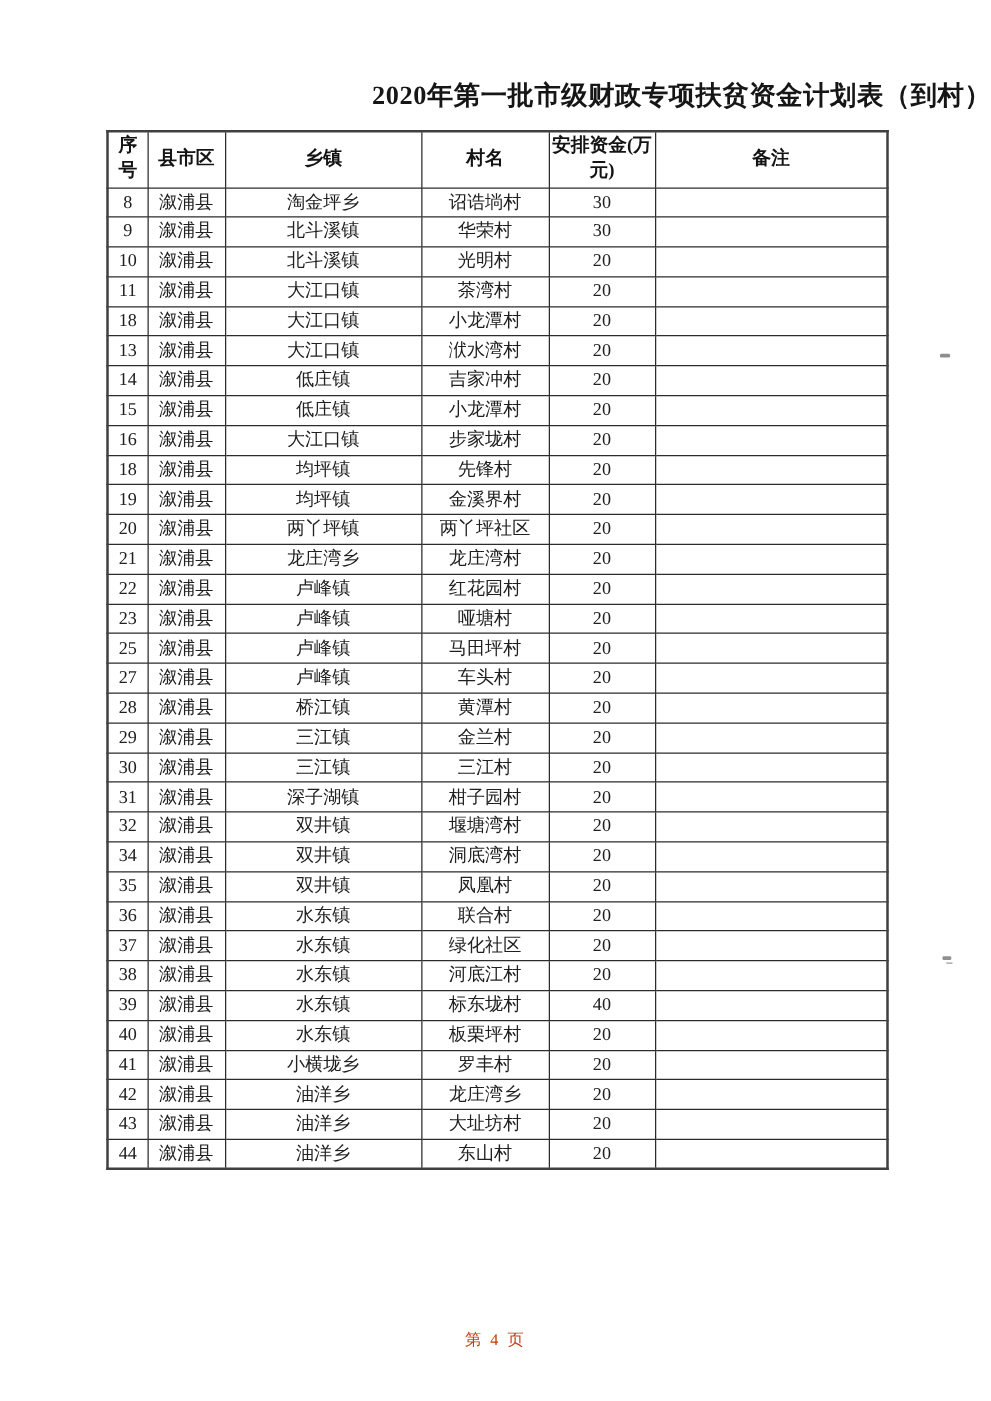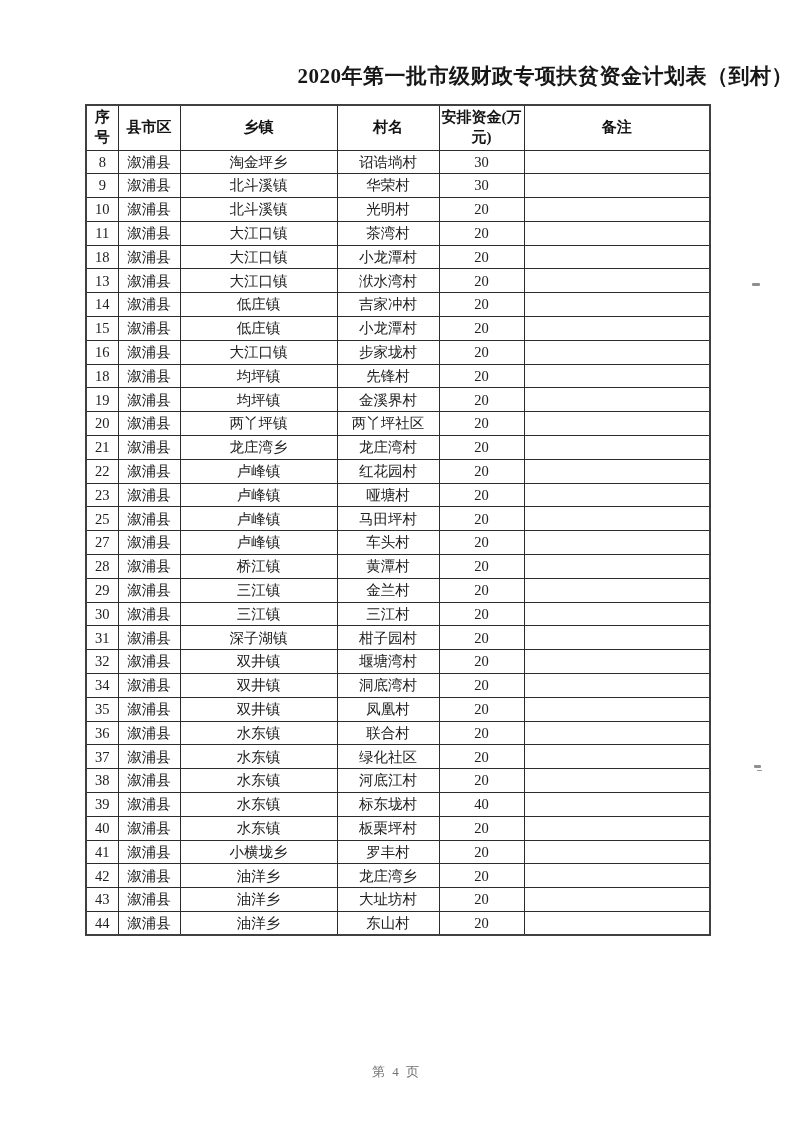--- a/index.html
+++ b/index.html
@@ -57,21 +57,21 @@
     white-space: nowrap;
     color: #202020;
   }
   .page-footer {
     position: absolute;
     top: 1063px;
     left: 0;
     width: 100%;
     text-align: center;
     font-size: 13px;
-    color: #737373;
+    color: #c2410c;
     letter-spacing: 2px;
   }
   .scan-artifact { position: absolute; background: #8f8f8f; border-radius: 1px; }
   .scan-artifact.a1 { left: 752px; top: 283px; width: 8px; height: 3px; }
   .scan-artifact.a2 { left: 754px; top: 765px; width: 7px; height: 3px; box-shadow: 2px 4px 0 -1px #9a9a9a; }
 </style>
 </head>
 <body>
 
 <div class="page">

